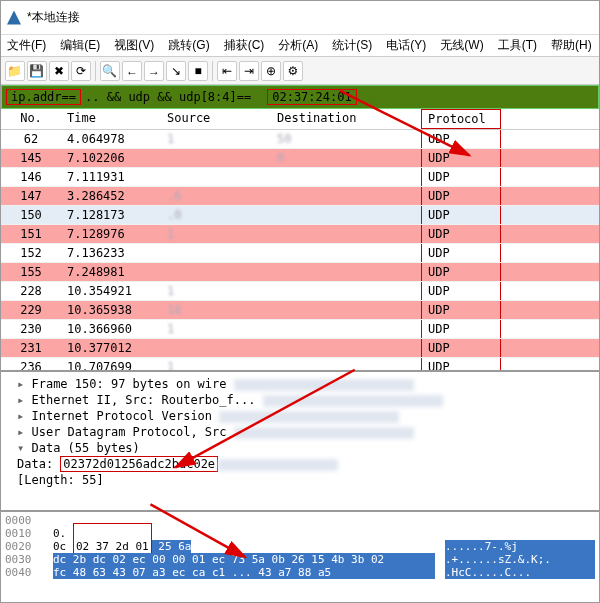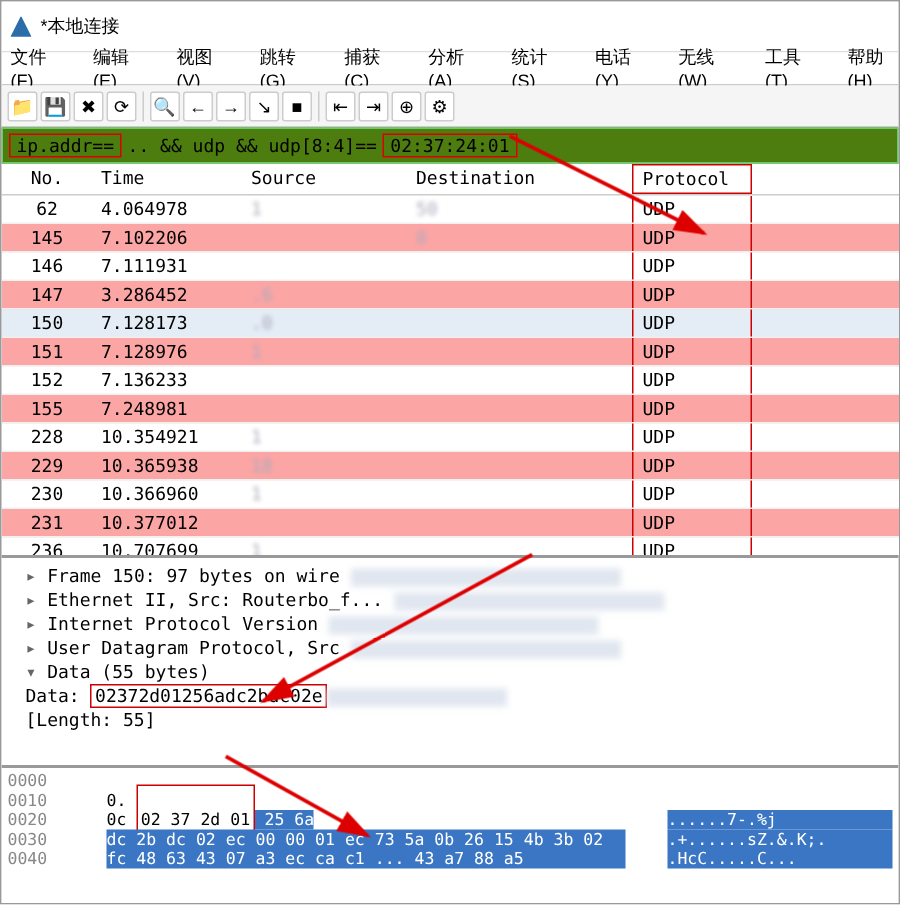--- a/index.html
+++ b/index.html
@@ -1,26 +1,26 @@
 <!DOCTYPE html>
 <html><head>
 <meta charset="utf-8">
 <style>
 *{box-sizing:border-box;margin:0;padding:0}
 body{font-family:"Microsoft YaHei","SimSun",Arial,sans-serif;font-size:12px;background:#f0f0f0;color:#000}
 .app{width:600px;height:603px;background:#fff;display:flex;flex-direction:column;border:1px solid #999;position:relative;overflow:hidden}
 .titlebar{height:34px;background:#fff;border-bottom:1px solid #ddd;display:flex;align-items:center;padding:0 6px}
 .titlebar .fin{width:14px;height:14px;background:#2c6ca8;margin-right:6px;clip-path:polygon(0 100%,50% 0,100% 100%)}
-.menubar{height:22px;background:#fff;border-bottom:1px solid #ccc;display:flex;align-items:center;padding:0 6px;gap:28px;color:#000}
+.menubar{height:22px;background:#fff;border-bottom:1px solid #ccc;display:flex;align-items:center;padding:0 6px;gap:14px;color:#000}
 .toolbar{height:28px;background:#f5f5f5;border-bottom:1px solid #ccc;display:flex;align-items:center;padding:0 4px;gap:2px}
 .tb-ico{width:20px;height:20px;border:1px solid #ccc;border-radius:2px;display:flex;align-items:center;justify-content:center;font-size:12px;background:#fff}
 .tb-sep{width:1px;height:20px;background:#ccc;margin:0 2px}
 .filterbar{height:24px;background:#4d7c0f;border:1px solid #6c6;display:flex;align-items:center;padding:0 4px;font-family:Consolas,monospace}
 .filterbar .box1{border:1px solid #d00;padding:0 4px;margin-right:4px}
-.filterbar .box2{border:1px solid #d00;padding:0 4px;margin-left:4px}
+.filterbar .box2{border:1px solid #d00;padding:0 4px;margin-left:16px}
 .packets{flex:1;overflow:auto;border-bottom:2px solid #999;font-family:Consolas,monospace;font-size:12px}
 .phdr{display:flex;background:#fff;border-bottom:1px solid #ccc;position:sticky;top:0}
 .phdr div,.prow div{padding:2px 6px;white-space:nowrap}
 .c-no{width:60px;text-align:center}
 .c-time{width:100px}
 .c-src{width:110px}
 .c-dst{width:150px}
 .c-proto{width:80px}
 .prow{display:flex;background:#fff;border-bottom:1px solid #f0f0f0}
 .prow.alt{background:#fca5a5}
@@ -30,21 +30,21 @@
 .phdr .c-proto{border:1px solid #c00}
 .details{height:140px;overflow:auto;border-bottom:2px solid #999;font-family:Consolas,monospace;font-size:12px;padding:4px 16px;background:#fff}
 .details .tree{padding-left:0}
 .details .tree li{list-style:none;padding:1px 0}
 .details .caret::before{content:"▸ ";color:#666}
 .details .caret.open::before{content:"▾ "}
 .details .indent{padding-left:18px}
 .details .hl{border:1px solid #c00;padding:0 2px}
 .details .blur{background:#e0e6ef;color:transparent;filter:blur(2px);display:inline-block;width:180px;height:12px;vertical-align:middle}
 .hexpane{height:90px;overflow:auto;font-family:Consolas,monospace;font-size:11px;background:#fff;padding:2px 4px}
-.hexrow{display:flex;gap:28px}
+.hexrow{display:flex;gap:10px}
 .hexoff{color:#888;width:38px}
 .hexbytes{flex:1;white-space:nowrap}
 .hexasc{width:150px;white-space:nowrap}
 .hexsel{background:#3a76c4;color:#fff}
 .hexhl{border:1px solid #c00;padding:16px 2px}
 
 .arrows{position:absolute;inset:0;pointer-events:none}
 </style>
 </head>
 <body>

